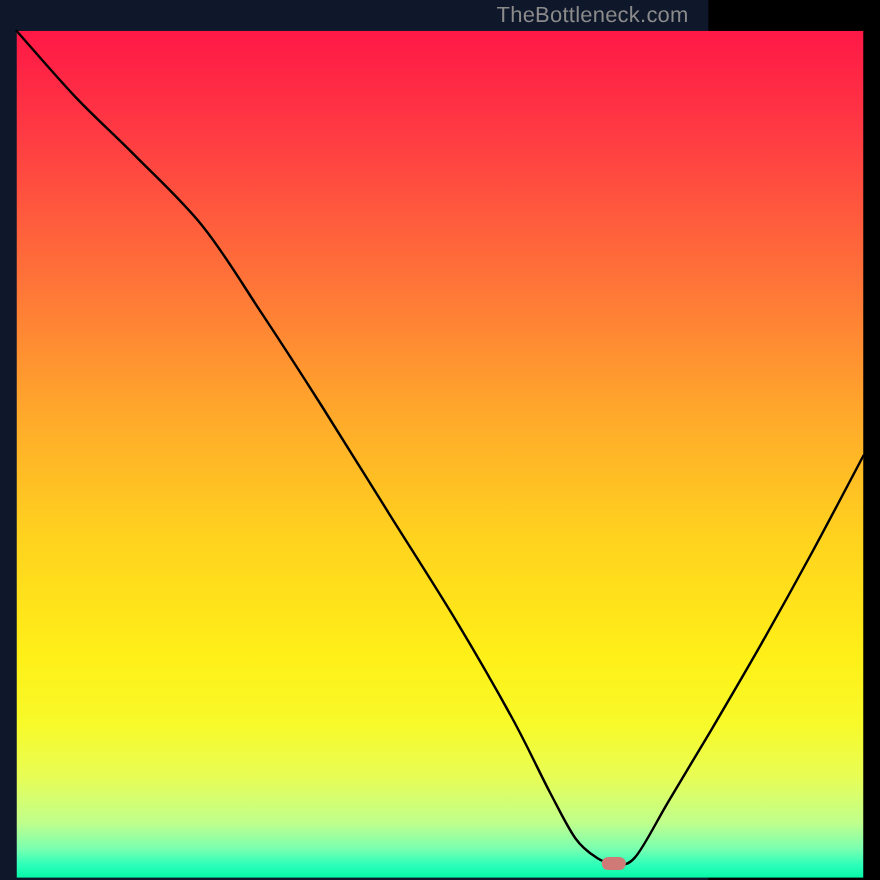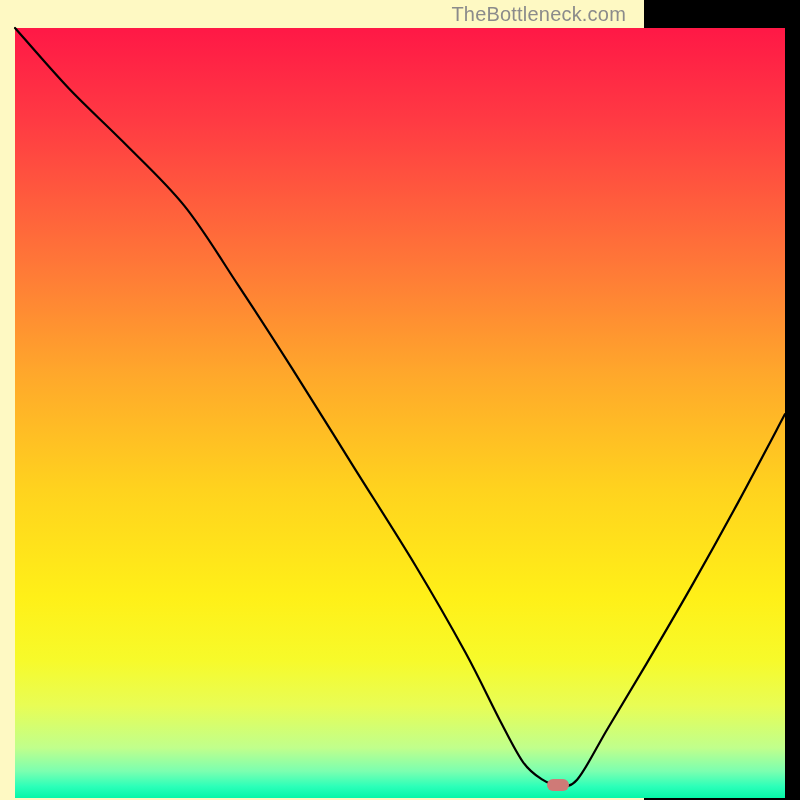--- a/index.html
+++ b/index.html
@@ -7,21 +7,21 @@
     padding: 0;
     width: 800px;
     height: 800px;
     background: #000;
     overflow: hidden;
   }
   .outer {
     position: relative;
     width: 644px;
     height: 800px;
-    background: #fef9c3;
+    background: #0f172a;
     text-align: center;
   }
   .plot-area {
     position: absolute;
     left: 15px;
     top: 28px;
     width: 770px;
     height: 757px;
   }
   .gradient-bg {

